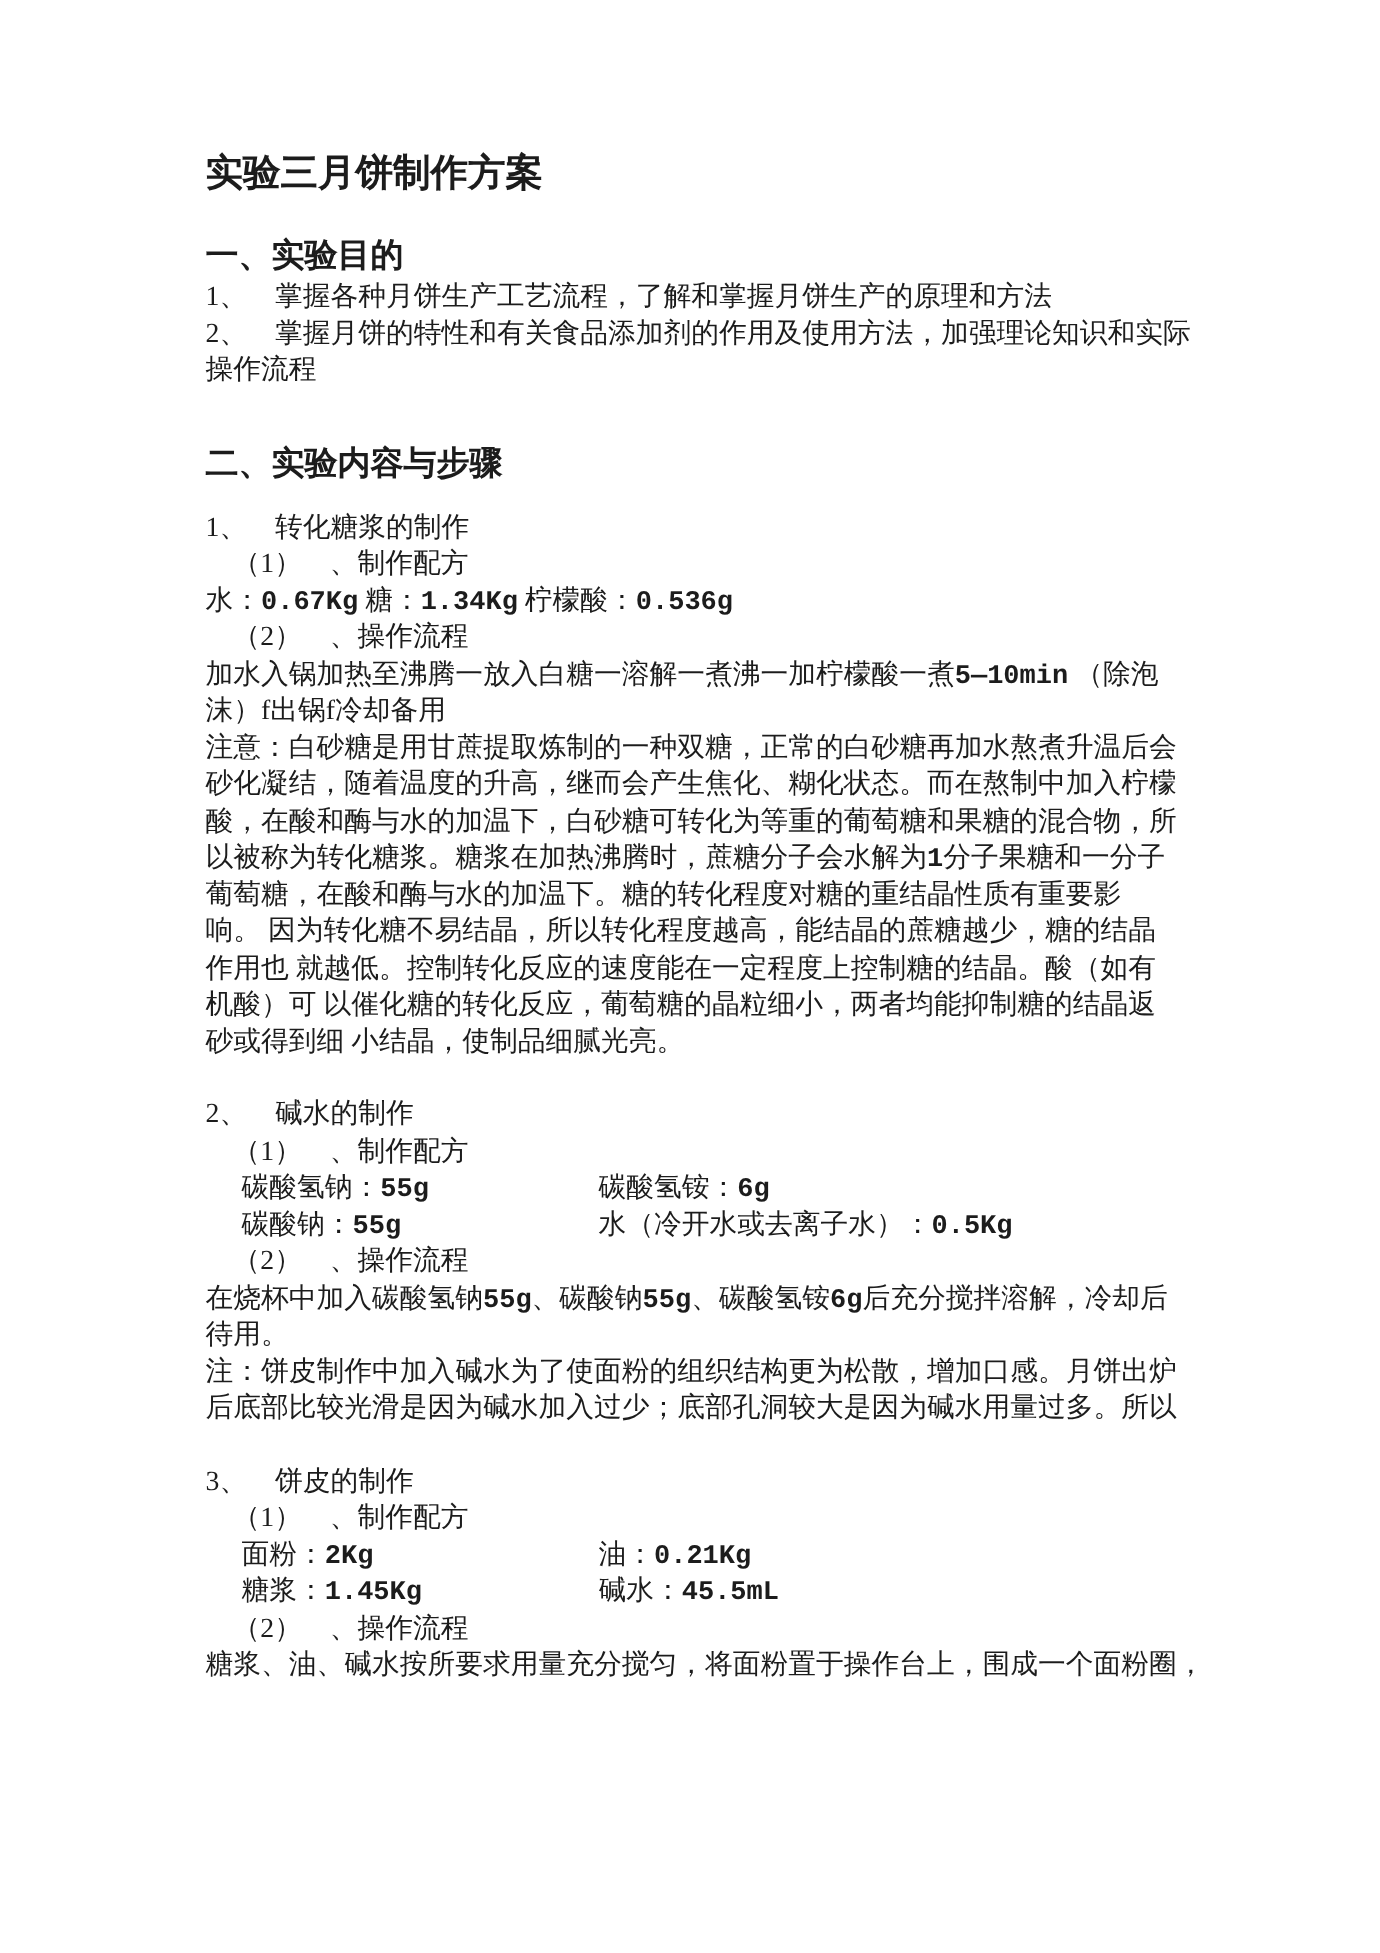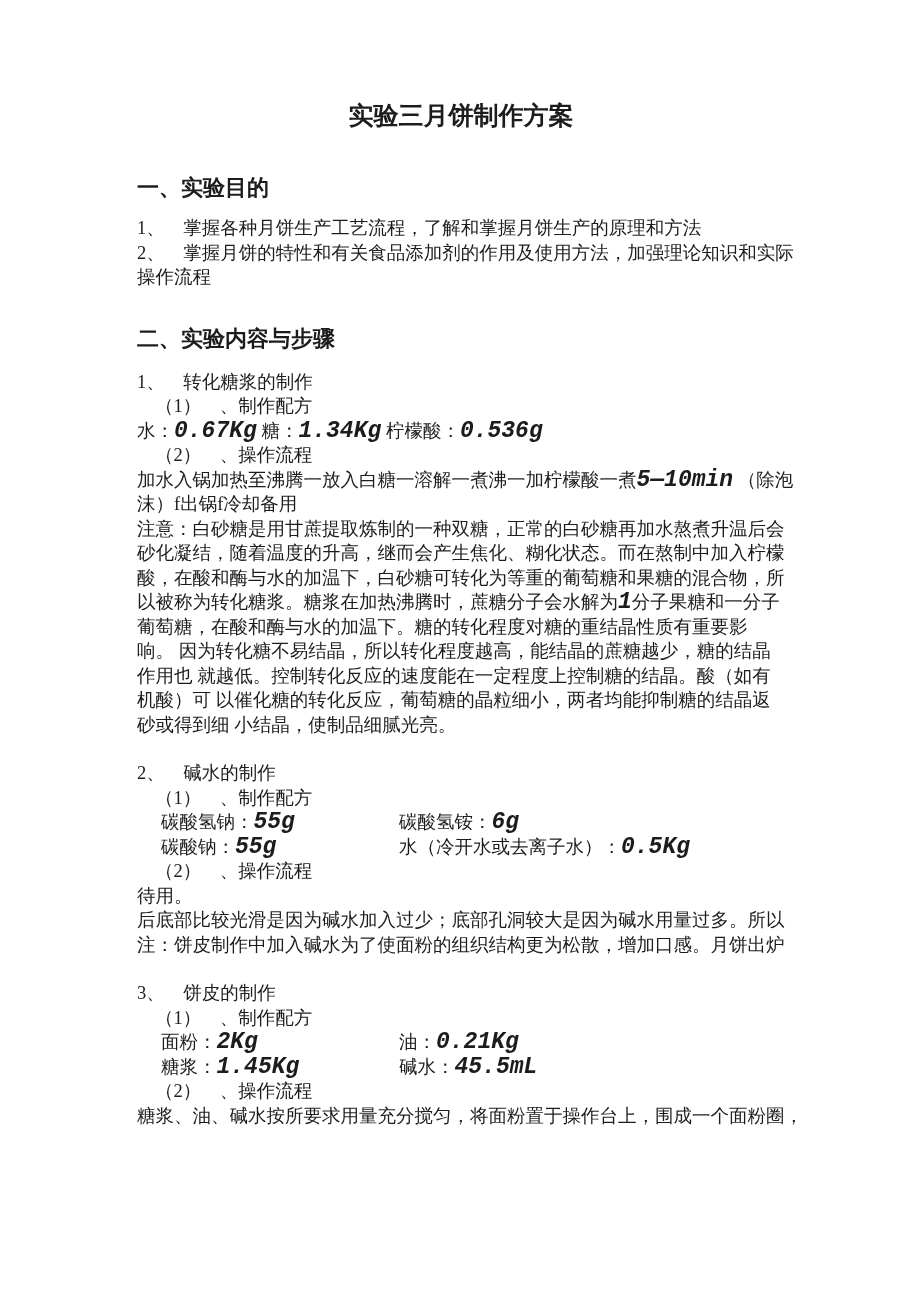--- a/index.html
+++ b/index.html
@@ -7,52 +7,50 @@
     position: relative;
     width: 920px;
     height: 1302px;
     background: #ffffff;
     overflow: hidden;
     color: #1c1c1c;
     font-family: "Liberation Serif", "DejaVu Serif", serif;
   }
   .doc { padding: 99px 135px 0 137px; }
   .title {
-    text-align: center;
     font-size: 25px;
     font-weight: bold;
     line-height: 34px;
     height: 34px;
     white-space: nowrap;
   }
   .h1 {
     font-size: 22px;
     font-weight: bold;
     line-height: 30px;
     height: 30px;
     white-space: nowrap;
   }
-  .mt-h1a { margin-top: 40px; }
-  .mt-goals { margin-top: 13px; }
+  .mt-h1a { margin-top: 22px; }
+  .mt-goals { margin-top: 1px; }
   .mt-h1b { margin-top: 34px; }
   .mt-sub1 { margin-top: 16px; }
   .mt-sub { margin-top: 24px; }
   .line {
     font-size: 18.5px;
     line-height: 24.5px;
     height: 24.5px;
     white-space: nowrap;
   }
   .indent { padding-left: 18px; }
   .bold { font-weight: normal; }
   .num {
     font-family: "Liberation Mono", "DejaVu Sans Mono", monospace;
     font-weight: bold;
-    font-size: 23px;
-    font-style: italic;
+    font-size: 18px;
   }
   .col1 { display: inline-block; width: 238px; margin-left: 24px; }
 </style>
 </head>
 <body>
 
 <div class="page">
   <div class="doc">
 
     <div class="title">实验三月饼制作方案</div>
@@ -84,23 +82,24 @@
       <div class="line">机酸）可 以催化糖的转化反应，葡萄糖的晶粒细小，两者均能抑制糖的结晶返</div>
       <div class="line">砂或得到细 小结晶，使制品细腻光亮。</div>
     </div>
 
     <div class="mt-sub">
       <div class="line">2、　碱水的制作</div>
       <div class="line indent">（1）　、制作配方</div>
       <div class="line"><span class="col1"><span>碳酸氢钠：</span><span class="num">55g</span></span><span><span>碳酸氢铵：</span><span class="num">6g</span></span></div>
       <div class="line"><span class="col1"><span>碳酸钠：</span><span class="num">55g</span></span><span><span>水（冷开水或去离子水）：</span><span class="num">0.5Kg</span></span></div>
       <div class="line indent">（2）　、操作流程</div>
+      <div class="line"><span>在烧杯中加入碳酸氢钠</span><span class="num">55g</span><span>、碳酸钠</span><span class="num">55g</span><span>、碳酸氢铵</span><span class="num">6g</span><span>后充分搅拌溶解，冷却后</span></div>
       <div class="line">待用。</div>
+      <div class="line"><span class="bold">注：</span><span>饼皮制作中加入碱水为了使面粉的组织结构更为松散，增加口感。月饼出炉</span></div>
       <div class="line">后底部比较光滑是因为碱水加入过少；底部孔洞较大是因为碱水用量过多。所以</div>
-      <div class="line"><span class="bold">注：</span><span>饼皮制作中加入碱水为了使面粉的组织结构更为松散，增加口感。月饼出炉</span></div>
     </div>
 
     <div class="mt-sub">
       <div class="line">3、　饼皮的制作</div>
       <div class="line indent">（1）　、制作配方</div>
       <div class="line"><span class="col1"><span>面粉：</span><span class="num">2Kg</span></span><span><span>油：</span><span class="num">0.21Kg</span></span></div>
       <div class="line"><span class="col1"><span>糖浆：</span><span class="num">1.45Kg</span></span><span><span>碱水：</span><span class="num">45.5mL</span></span></div>
       <div class="line indent">（2）　、操作流程</div>
       <div class="line">糖浆、油、碱水按所要求用量充分搅匀，将面粉置于操作台上，围成一个面粉圈，</div>
     </div>

